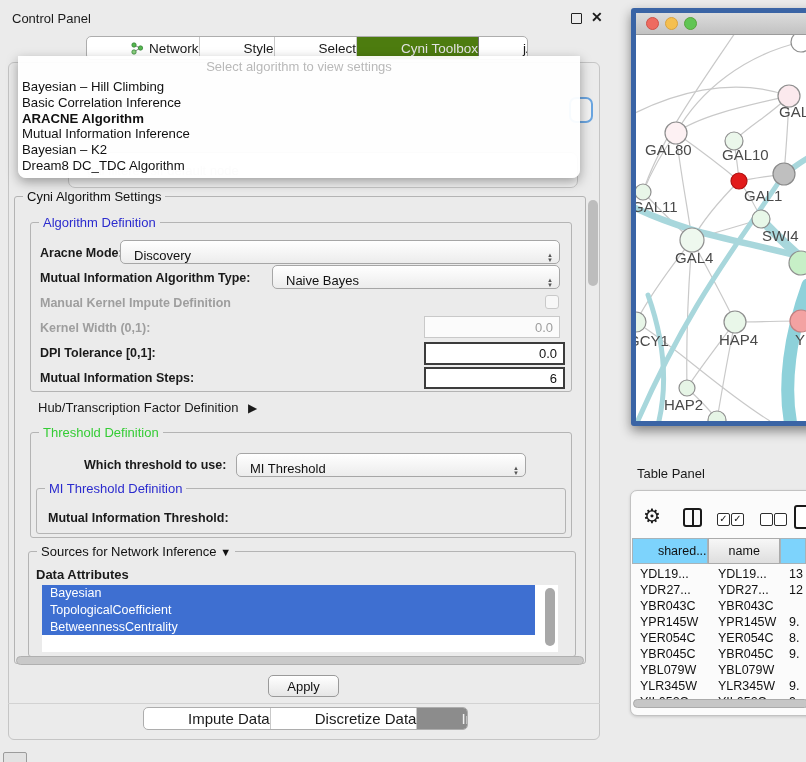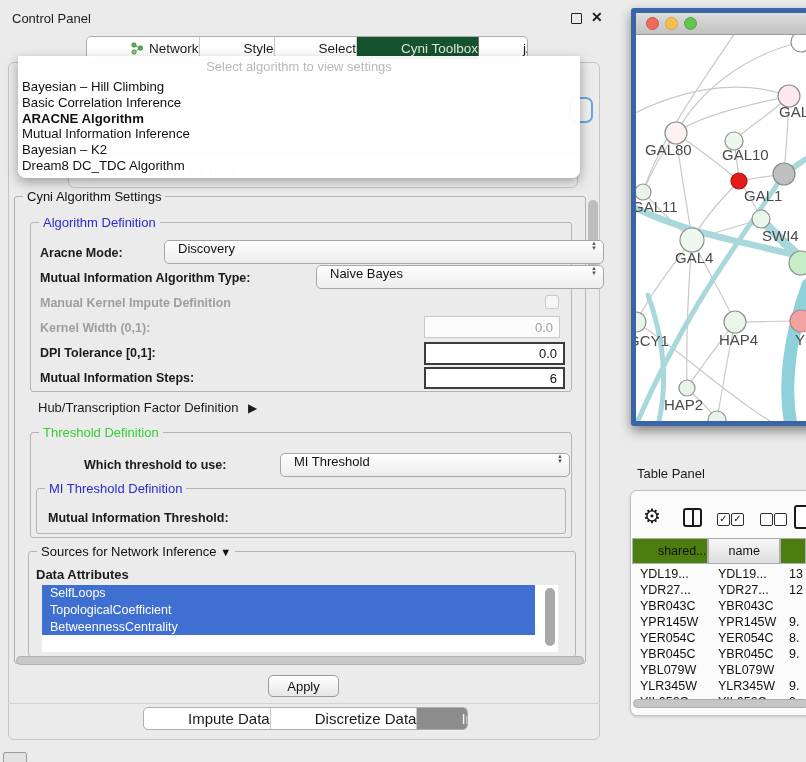--- a/index.html
+++ b/index.html
@@ -8,37 +8,37 @@
   .abs{position:absolute;}
   
   .lbl{position:absolute;font-size:12.5px;font-weight:bold;color:#1a1a1a;white-space:nowrap;}
   .lbl.dis{color:#9e9e9e;}
   .plain{position:absolute;font-size:13px;color:#1a1a1a;white-space:nowrap;}
   .gbox{position:absolute;border:1px solid #b4b4b4;border-radius:3px;}
   .gtitle{position:absolute;top:-8px;left:8px;background:#ebebeb;padding:0 4px;font-size:13px;white-space:nowrap;}
   .gtitle.blue{color:#2b2bce;}
   .gtitle.green{color:#35cc35;}
   .combo{position:absolute;height:24px;border:1px solid #a6a6a6;border-radius:5px;
-         background:linear-gradient(#ffffff,#ececec);display:flex;align-items:flex-start;
-         font-size:13px;box-sizing:border-box;margin-left:44px;}
+         background:linear-gradient(#ffffff,#ececec);display:flex;align-items:flex-end;
+         font-size:13px;box-sizing:border-box;}
   .combo-val{padding-left:13px;flex:1;white-space:nowrap;overflow:hidden;}
   .stepper{display:flex;flex-direction:column;align-items:center;justify-content:center;
            width:18px;font-size:6px;line-height:5px;color:#555;}
   .tinput{position:absolute;height:22px;background:#fff;border:1px solid #9c9c9c;font-size:13px;
           display:flex;align-items:center;justify-content:flex-end;padding-right:6px;box-sizing:border-box;}
   .tinput.dark{border:2px solid #3c3c3c;}
   .tinput.dis{border:1px solid #c9c9c9;background:#fbfbfb;color:#9e9e9e;}
   .thumb{position:absolute;background:#bdbdbd;border-radius:5px;}
   
   .tabbar{position:absolute;display:flex;height:24px;background:#fff;border:1px solid #adadad;
           border-radius:5px;overflow:hidden;font-size:13.5px;box-sizing:border-box;}
   .tab{display:flex;align-items:center;justify-content:center;gap:5px;border-right:1px solid #c9c9c9;
        color:#1a1a1a;white-space:nowrap;padding-left:44px;}
   .tab:last-child{border-right:none;}
-  .tab.sel{background:#14532d;color:#e3e3e3;border-right-color:#6f6f6f;}
+  .tab.sel{background:#4d7c0f;color:#e3e3e3;border-right-color:#6f6f6f;}
   .tab.sel2{background:#8c8c8c;color:#f1f1f1;}
   
   .dd{position:absolute;left:18px;top:56px;width:562px;height:122px;background:rgba(255,255,255,.95);
       border-radius:0 0 8px 8px;box-shadow:0 4px 12px rgba(0,0,0,.35);z-index:50;}
   .dd-ph{position:absolute;top:3px;left:0;right:0;text-align:center;color:#b9b9b9;font-size:13px;}
   .dd-items{position:absolute;top:23px;left:4px;right:4px;font-size:13.2px;}
   .dd-item{height:15.7px;display:flex;align-items:center;white-space:nowrap;}
   .dd-item.bold{font-weight:bold;}
   
   .attr-list{position:absolute;background:#fff;overflow:hidden;}
@@ -55,21 +55,21 @@
                 background:linear-gradient(#dcdcdc,#c2c2c2);border-bottom:1px solid #9b9b9b;box-sizing:border-box;}
   .tl{position:absolute;top:4px;width:13px;height:13px;border-radius:50%;box-sizing:border-box;}
   .tl.red{left:10px;background:#ee6b60;border:1px solid #ce5249;}
   .tl.yellow{left:29px;background:#f5bf4f;border:1px solid #d9a23e;}
   .tl.green{left:48px;background:#61c554;border:1px solid #58a43c;}
   
   .tp-box{position:absolute;left:630px;top:490px;width:184px;height:224px;background:#fbfbfb;
           border:1px solid #c2c2c2;border-radius:7px 0 0 7px;box-shadow:0 1px 3px rgba(0,0,0,.15);}
   .hcell{display:flex;align-items:center;justify-content:center;font-size:12.5px;height:26px;
          box-sizing:border-box;border:1px solid #a7b3b9;}
-  .hcell.blue{background:#4d7c0f;padding-left:24px;}
+  .hcell.blue{background:#7dd3fc;padding-left:24px;}
   .hcell.gray{background:linear-gradient(#f7f7f7,#dedede);border-color:#ababab;}
   .trow{display:flex;height:16px;align-items:center;font-size:12.5px;}
   .tc1{width:79px;padding-left:8px;box-sizing:border-box;white-space:nowrap;overflow:hidden;}
   .tc2{width:75px;padding-left:7px;box-sizing:border-box;white-space:nowrap;overflow:hidden;}
   .tc3{flex:1;padding-left:3px;white-space:nowrap;overflow:hidden;}
   .cb{position:absolute;width:11px;height:11px;border:1.5px solid #2e2e2e;border-radius:2px;
       background:#fff;font-size:10px;line-height:10px;text-align:center;box-sizing:content-box;}
   svg text{font-family:"Liberation Sans",sans-serif;}
 </style>
 </head>
@@ -190,21 +190,21 @@
   <div class="lbl" style="left:48px;top:511px;">Mutual Information Threshold:</div>
 
   <div class="gbox" style="left:28px;top:551px;width:546px;height:104px;">
     <span class="gtitle">
       <span>Sources for Network Inference</span>
       <span style="font-size:11px;">▼</span>
     </span>
   </div>
   <div class="lbl" style="left:36px;top:567px;font-size:13px;">Data Attributes</div>
   <div class="attr-list" style="left:42px;top:585px;width:516px;height:67px;">
-    <div class="attr-item">SelfLoops</div>
+    <div class="attr-item">Bayesian</div>
     <div class="attr-item">TopologicalCoefficient</div>
     <div class="attr-item">BetweennessCentrality</div>
   </div>
   <div class="thumb" style="left:545px;top:588px;width:10px;height:58px;background:#a8a8a8;"></div>
 
   <div class="abs" style="left:16px;top:656px;width:568px;height:9px;background:#c9c9c9;border:1px solid #b0b0b0;border-radius:5px;box-sizing:border-box;"></div>
 
   <div class="pushbtn" style="left:268px;top:675px;width:71px;height:22px;">Apply</div>
 
   <div class="abs" style="left:8px;top:703px;width:592px;height:1px;background:#d2d2d2;"></div>

